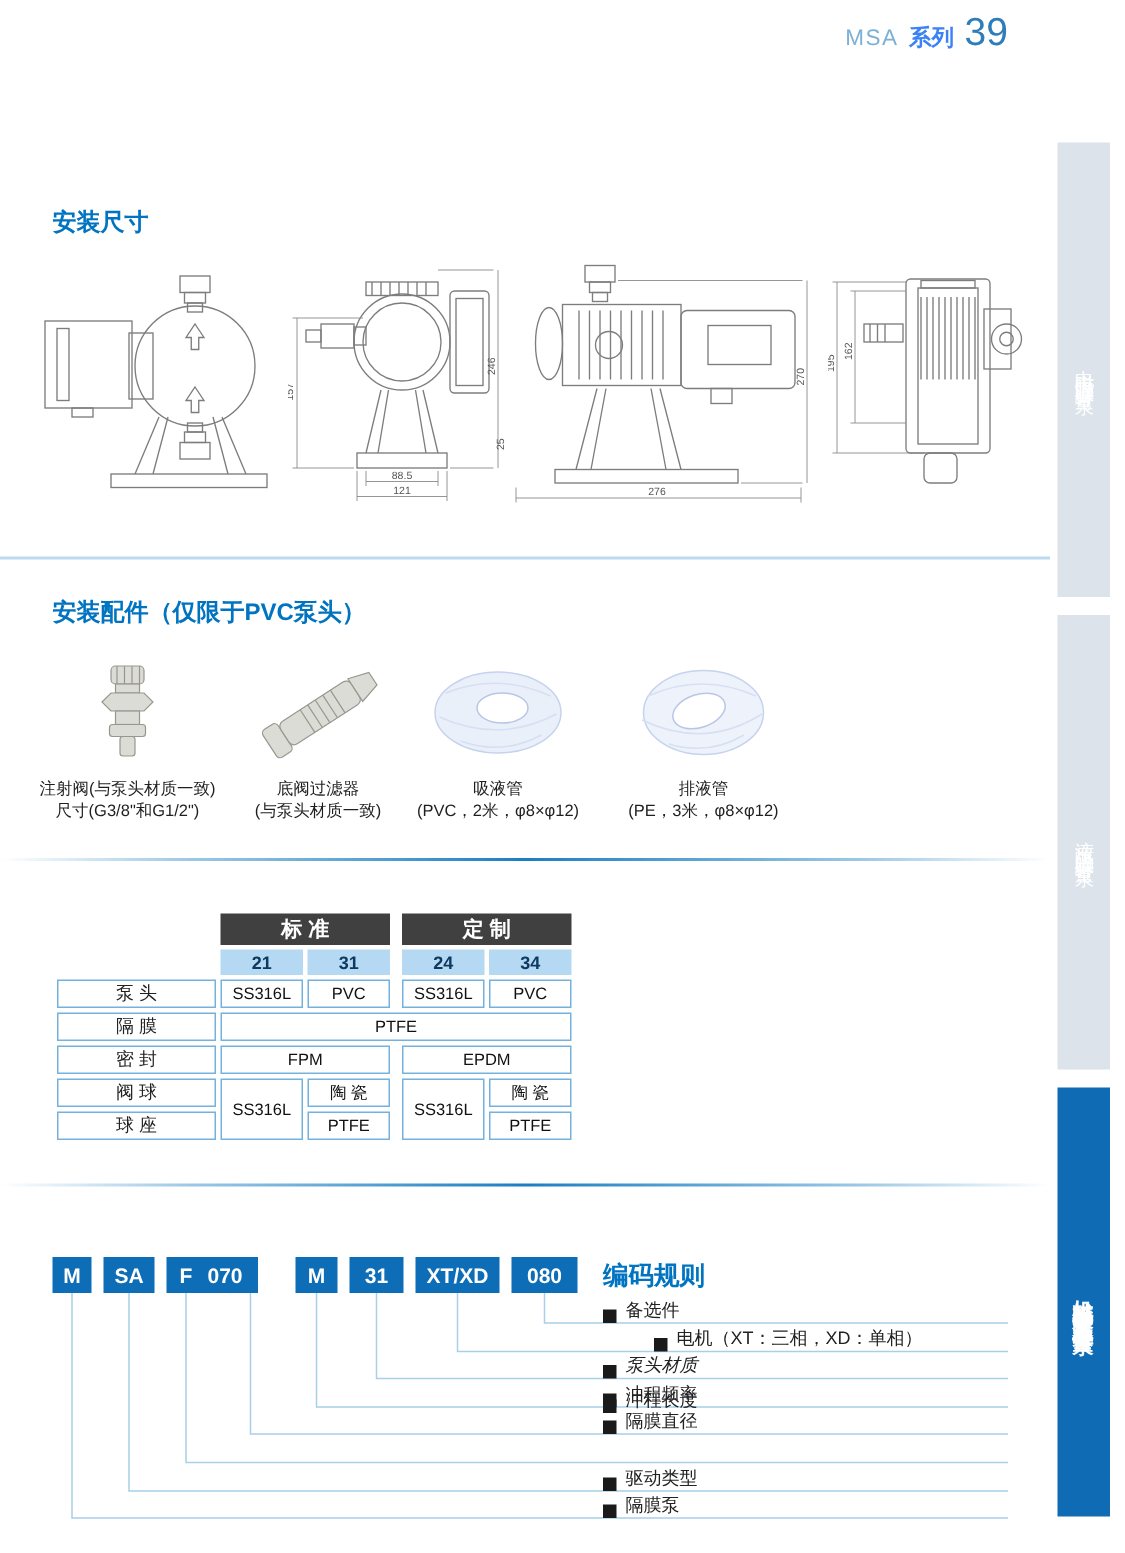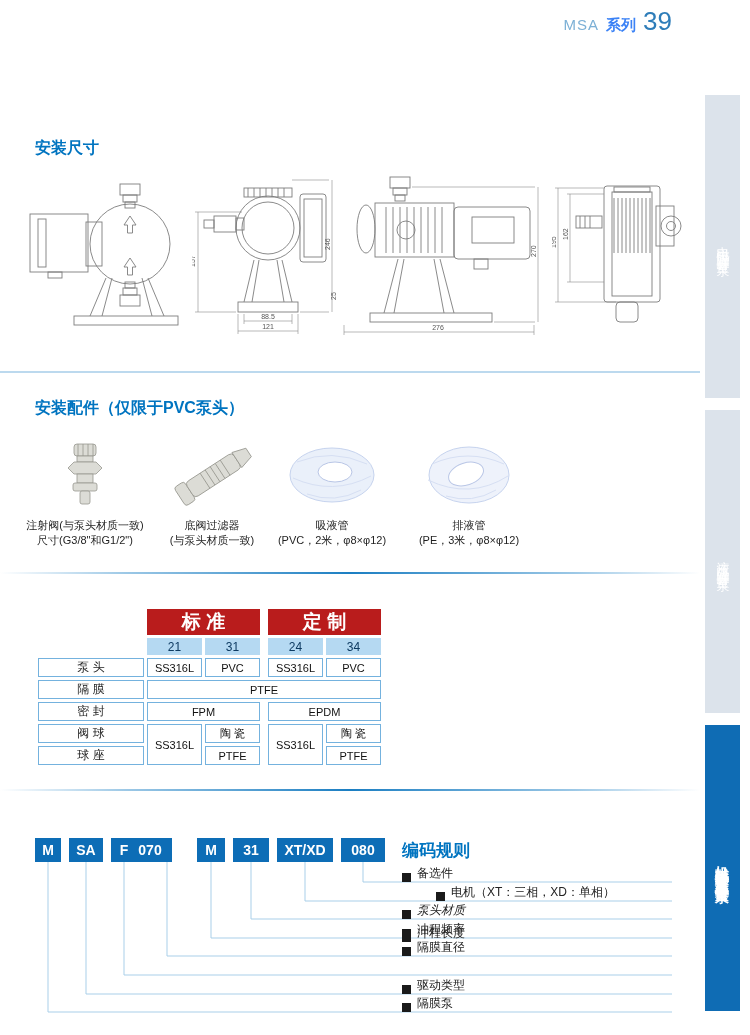--- a/index.html
+++ b/index.html
@@ -32,22 +32,22 @@
   .dimtxt{fill:#555;font-size:7px;}
 
   
   .acc{position:absolute;text-align:center;}
   .acc .cap{font-size:11px;line-height:15px;color:#1f1f1f;margin-top:6px;}
 
   
   table.mat{position:absolute;left:35px;top:606px;border-collapse:separate;border-spacing:3px;}
   .mat td,.mat th{padding:0;height:17px;text-align:center;vertical-align:middle;font-weight:normal;}
   .mat .blank{border:none;background:none;}
-  .mat .g{background:#b91c1c;color:#fff;font-size:19px;font-weight:bold;height:21px;}
-  .mat .n{background:#b5d9f2;color:#0d3a61;font-weight:normal;font-size:12px;}
+  .mat .g{background:#404040;color:#fff;font-size:14px;font-weight:bold;height:21px;}
+  .mat .n{background:#b5d9f2;color:#0d3a61;font-weight:bold;font-size:12px;}
   .mat .c{border:1px solid #74b2de;font-size:11px;color:#111;background:#fff;}
   .mat .rl{border:1px solid #74b2de;font-size:12px;color:#222;background:#fff;}
 
   
   .cb{position:absolute;top:838px;height:24px;background:#0d6db6;color:#fff;font-weight:bold;
       font-size:14px;text-align:center;line-height:24px;}
   .code-title{position:absolute;left:402px;top:839px;color:#0074c0;font-weight:bold;font-size:17px;}
   .clabel{position:absolute;left:402px;height:16px;font-size:12px;color:#222;
           display:flex;align-items:flex-end;gap:6px;white-space:nowrap;}
   .bullet{width:9px;height:9px;background:#1a1a1a;display:inline-block;flex:none;}

